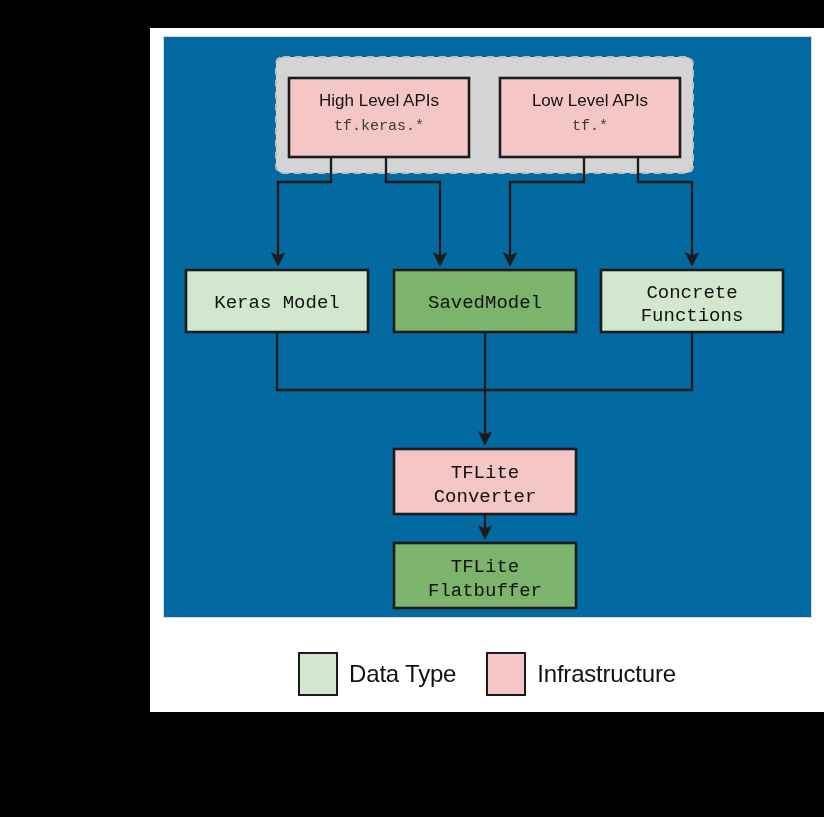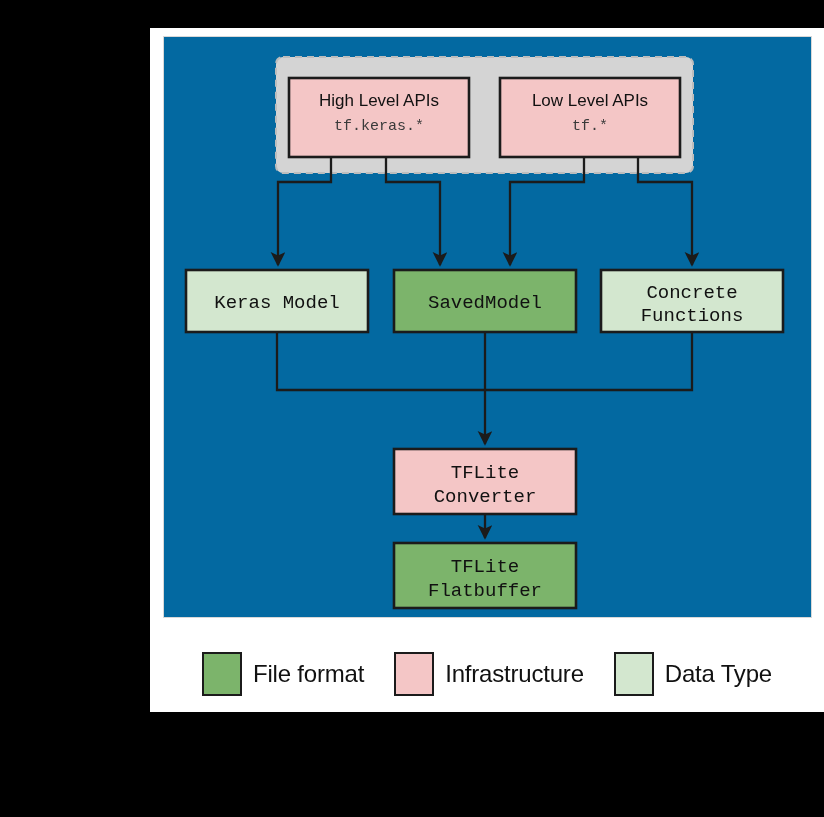--- a/index.html
+++ b/index.html
@@ -162,27 +162,23 @@
         <g>
           <rect x="230" y="506" width="182" height="65" fill="#7cb46b" stroke="#1b1b1b" stroke-width="2.6"></rect>
           <text class="box-mono" x="321" y="535" text-anchor="middle">TFLite</text>
           <text class="box-mono" x="321" y="559" text-anchor="middle">Flatbuffer</text>
         </g>
       </svg>
     </div>
 
     <div id="legend">
       <div class="legend-item">
-        <span class="legend-swatch" style="background:#7cb46b"></span>
-        <span class="legend-label">File format</span>
+        <span class="legend-swatch" style="background:#d3e7cf"></span>
+        <span class="legend-label">Data Type</span>
       </div>
       <div class="legend-item">
         <span class="legend-swatch" style="background:#f4c6c6"></span>
         <span class="legend-label">Infrastructure</span>
-      </div>
-      <div class="legend-item">
-        <span class="legend-swatch" style="background:#d3e7cf"></span>
-        <span class="legend-label">Data Type</span>
       </div>
     </div>
 
   </div>
 </div>
 
 </body></html>

